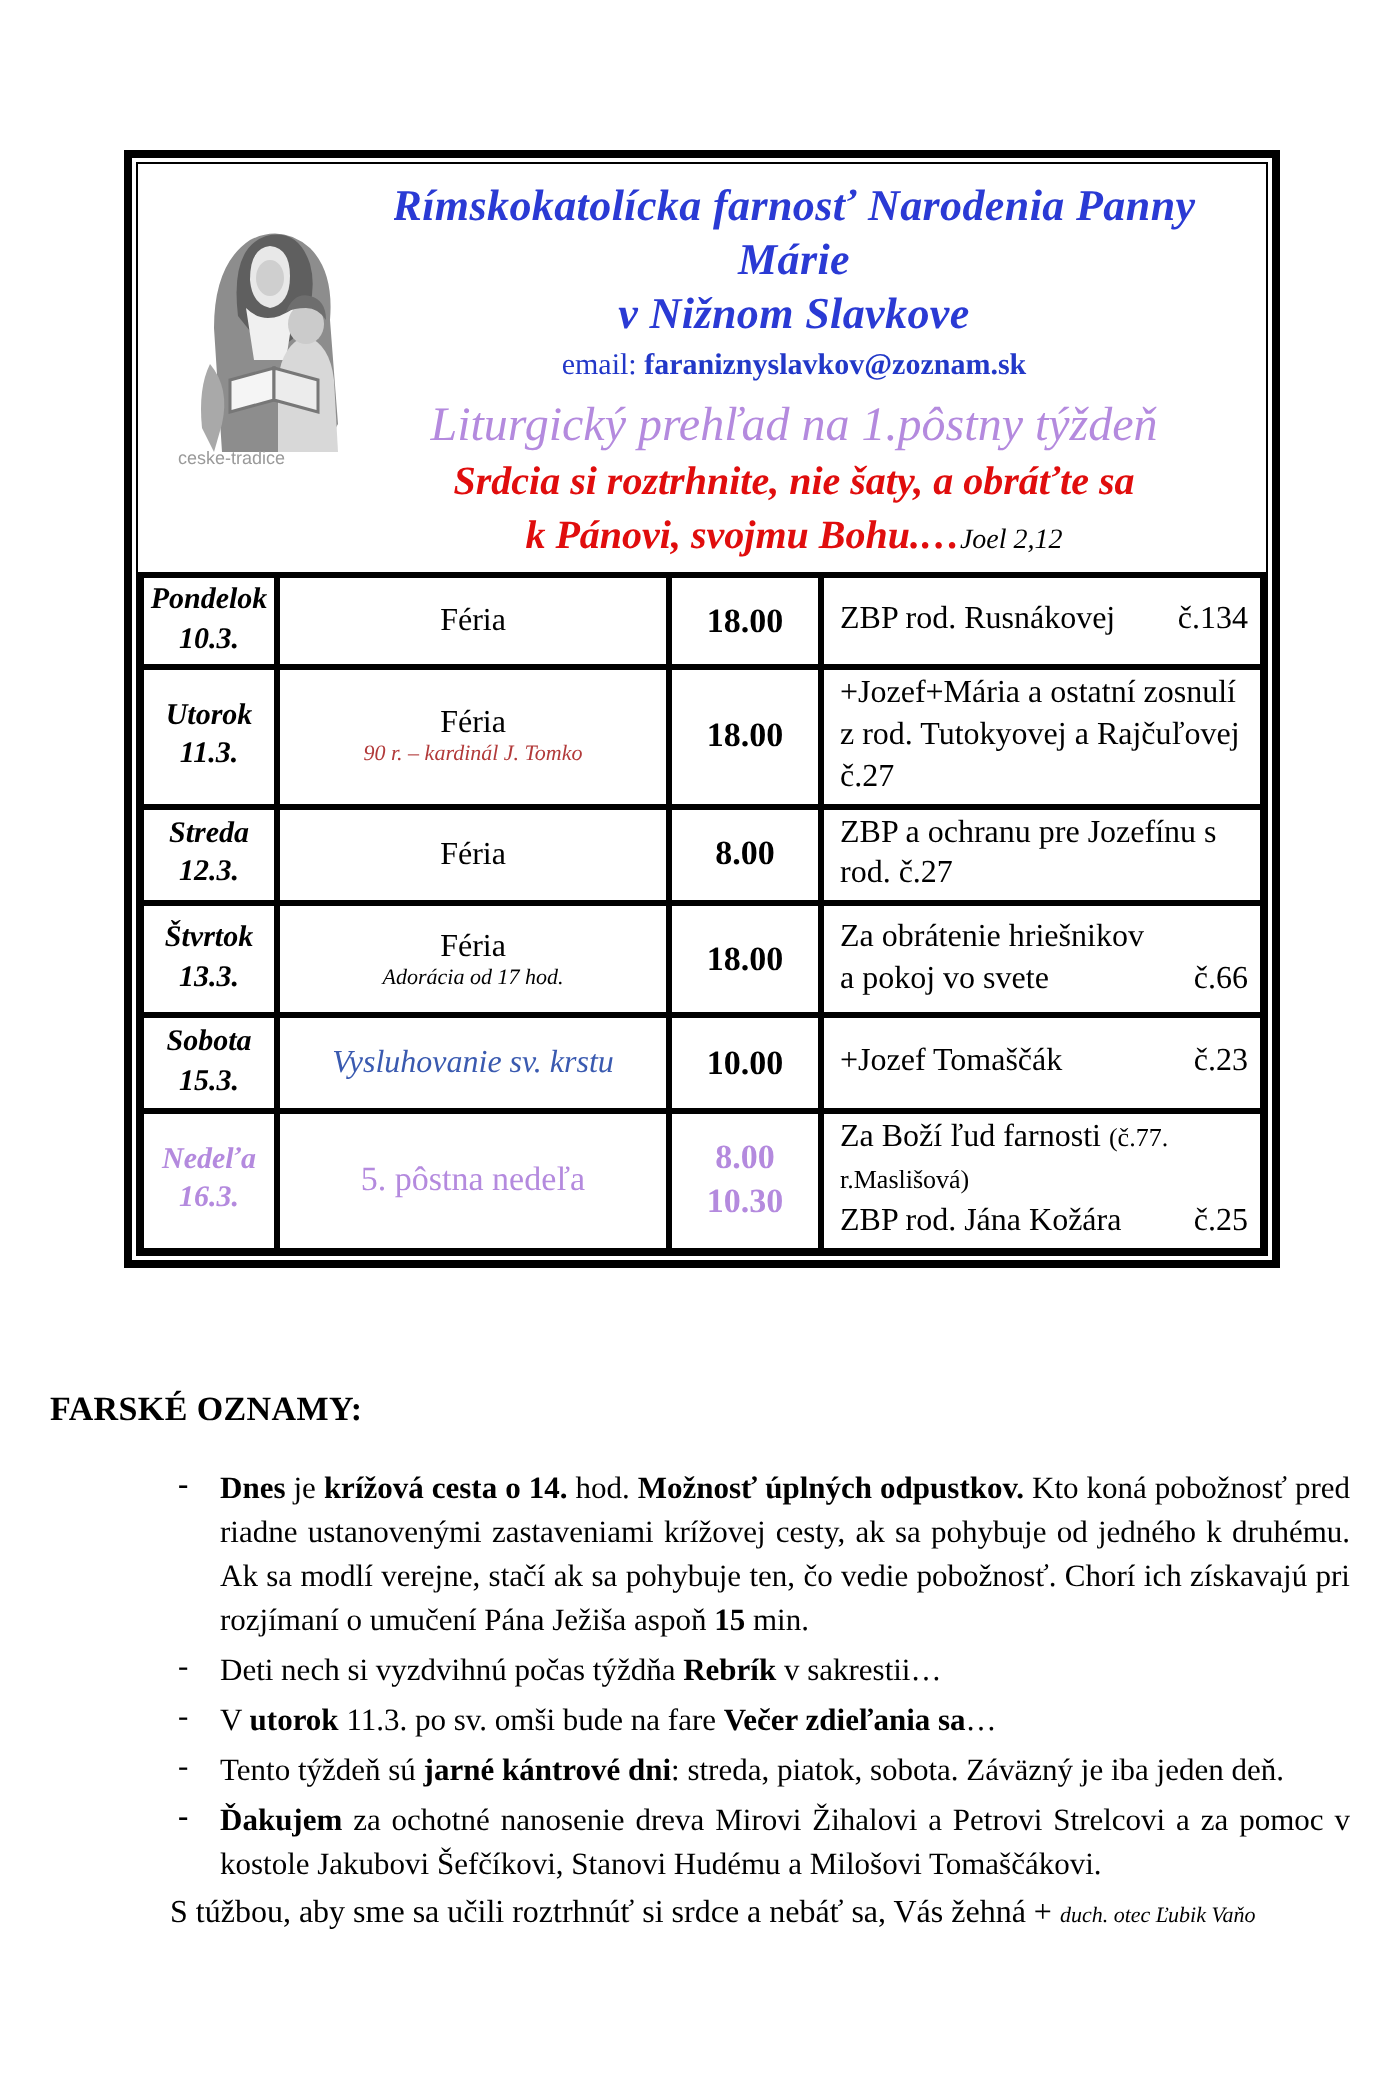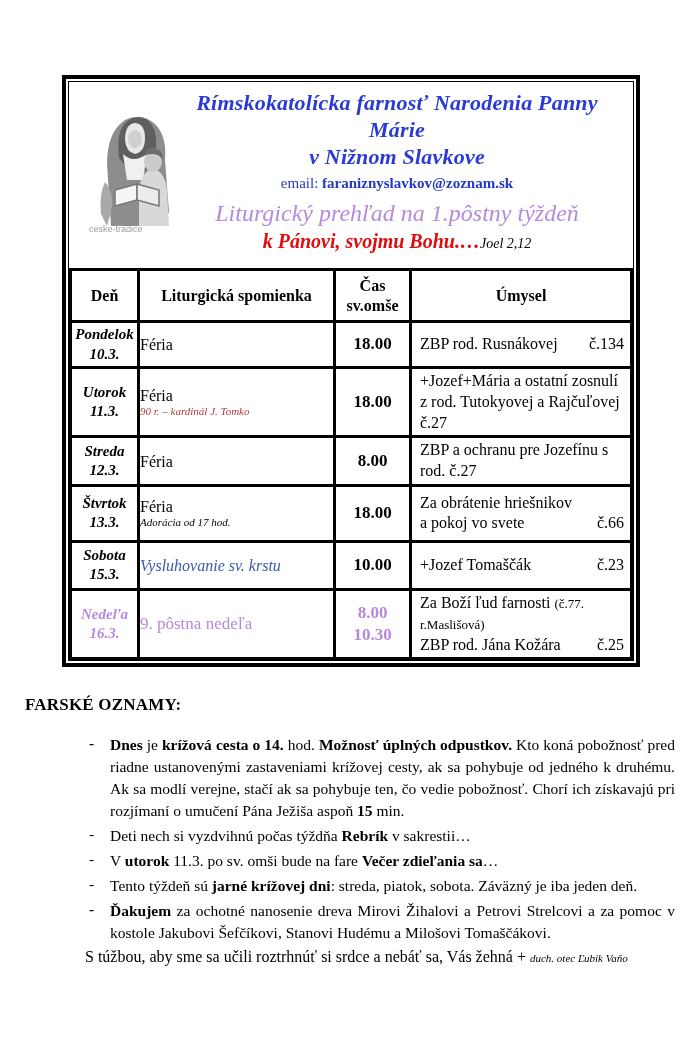--- a/index.html
+++ b/index.html
@@ -31,21 +31,21 @@
     font-size:20px; font-weight:bold; font-style:italic;
     color:var(--quote-red); line-height:1.35;
   }
   .quote-ref { color:#000; font-size:14px; font-weight:normal; }
   
   table.schedule { width:100%; border-collapse:collapse; }
   table.schedule th, table.schedule td { border:3px solid #000; vertical-align:middle; }
   th { font-size:16px; font-weight:bold; text-align:center; padding:3px 2px; }
   .th-time { line-height:1.25; }
   .c-day { width:68px; text-align:center; font-style:italic; font-weight:600; font-size:15px; line-height:1.3; }
-  .c-memo { width:196px; font-size:16px; line-height:1.2; }
+  .c-memo { width:196px; text-align:center; font-size:16px; line-height:1.2; }
   .memo-note { font-size:11px; font-style:italic; font-weight:normal; line-height:1.2; }
   .note-red { color:var(--note-red); }
   .memo-blue { color:var(--baptism-blue); font-style:italic; }
   .c-time { width:76px; text-align:center; font-weight:bold; font-size:17px; line-height:1.3; }
   .c-int { font-size:16px; padding:2px 6px 2px 8px; line-height:1.3; }
   .int-line { display:flex; justify-content:space-between; align-items:flex-end; }
   .int-num { margin-left:8px; white-space:nowrap; }
   .int-small { font-size:13px; }
   .row-sunday .c-day, .row-sunday .c-memo, .row-sunday .c-time { color:var(--lavender); }
   .row-sunday .c-memo { font-size:17px; }
@@ -88,37 +88,29 @@
         <text x="8" y="138" font-size="9" fill="#9a9a9a" font-family="Liberation Sans, sans-serif">ceske-tradice</text>
       </svg>
 
       <div class="header-text">
         <div class="title-line">Rímskokatolícka farnosť Narodenia Panny Márie</div>
         <div class="title-line">v Nižnom Slavkove</div>
         <div class="email-line">
           <span>email: </span><span class="email-addr">faraniznyslavkov@zoznam.sk</span>
         </div>
         <div class="subtitle-line">Liturgický prehľad na 1.pôstny týždeň</div>
+        <div class="quote-line">Srdcia si roztrhnite, nie šaty, a obráťte sa</div>
         <div class="quote-line">
           <span>k Pánovi, svojmu Bohu.…</span><span class="quote-ref">Joel 2,12</span>
         </div>
       </div>
     </div>
 
     <table class="schedule">
       <tbody>
-          <tr style="height:52px;">
-        <th>Deň</th>
-        <th>Liturgická spomienka</th>
-        <th class="th-time">
-          <div>Čas</div>
-          <div>sv.omše</div>
-        </th>
-        <th>Úmysel</th>
-      </tr>
 
       <tr style="height:46px;">
         <td class="c-day">
           <div>Pondelok</div>
           <div>10.3.</div>
         </td>
         <td class="c-memo">Féria</td>
         <td class="c-time">18.00</td>
         <td class="c-int">
           <div class="int-line">
@@ -197,21 +189,21 @@
                 <span class="int-num">č.23</span>
               </div>
         </td>
       </tr>
 
       <tr class="row-sunday" style="height:58px;">
         <td class="c-day">
           <div>Nedeľa</div>
           <div>16.3.</div>
         </td>
-        <td class="c-memo">9. pôstna nedeľa</td>
+        <td class="c-memo">5. pôstna nedeľa</td>
         <td class="c-time">
           <div>8.00</div>
           <div>10.30</div>
         </td>
         <td class="c-int">
           <div class="int-line">
                 <span><span>Za Boží ľud farnosti </span><span class="int-small">(č.77. r.Maslišová)</span></span>
               </div>
           <div class="int-line">
                 <span>ZBP rod. Jána Kožára</span>
@@ -235,21 +227,21 @@
       <li class="oznamy-item">
         <span class="oz-dash">-</span>
         <div class="oz-text"><span>Deti nech si vyzdvihnú počas týždňa </span><b>Rebrík</b><span> v sakrestii…</span></div>
       </li>
       <li class="oznamy-item">
         <span class="oz-dash">-</span>
         <div class="oz-text"><span>V </span><b>utorok</b><span> 11.3. po sv. omši bude na fare </span><b>Večer zdieľania sa</b><span>…</span></div>
       </li>
       <li class="oznamy-item">
         <span class="oz-dash">-</span>
-        <div class="oz-text"><span>Tento týždeň sú </span><b>jarné krížovej dni</b><span>: streda, piatok, sobota. Záväzný je iba jeden deň.</span></div>
+        <div class="oz-text"><span>Tento týždeň sú </span><b>jarné kántrové dni</b><span>: streda, piatok, sobota. Záväzný je iba jeden deň.</span></div>
       </li>
       <li class="oznamy-item">
         <span class="oz-dash b">-</span>
         <div class="oz-text"><b>Ďakujem</b><span> za ochotné nanosenie dreva Mirovi Žihalovi a Petrovi Strelcovi a za pomoc v kostole Jakubovi Šefčíkovi, Stanovi Hudému a Milošovi Tomaščákovi.</span></div>
       </li>
     </ul>
 </div>
 
 <div class="footer-line">
   <span>S túžbou, aby sme sa učili roztrhnúť si srdce a nebáť sa, Vás žehná + </span><span class="footer-sig">duch. otec Ľubik Vaňo</span>

